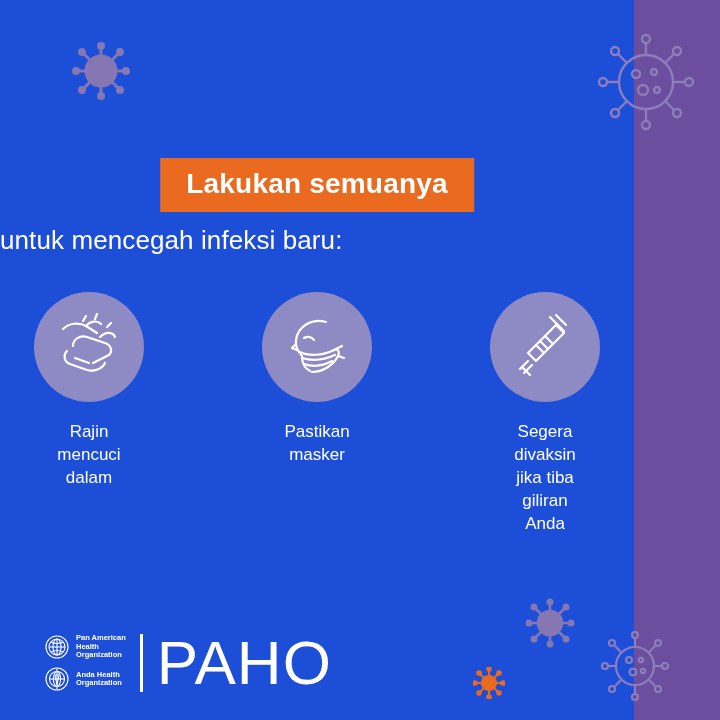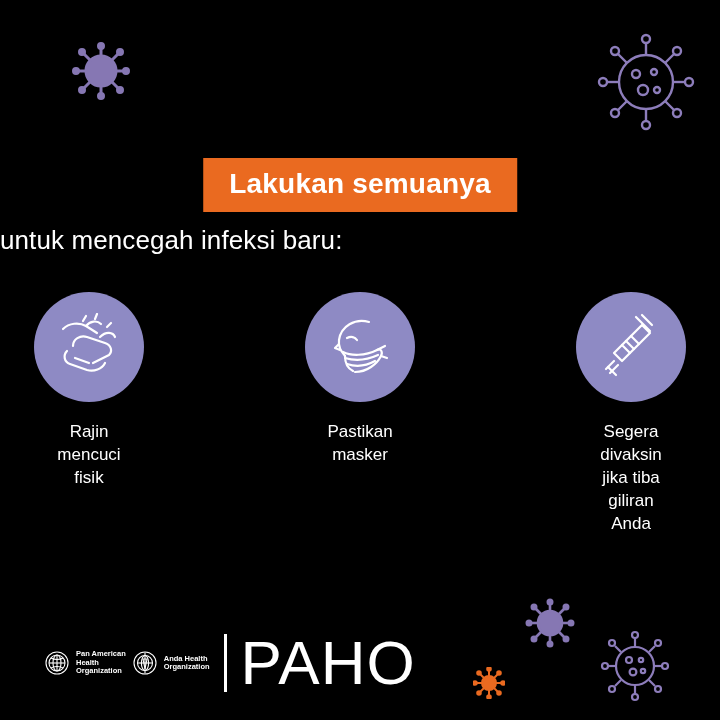--- a/index.html
+++ b/index.html
@@ -10,23 +10,23 @@
     width: 720px;
     height: 720px;
     background: #6b4e9e;
     font-family: "Liberation Sans", sans-serif;
     overflow: hidden;
     position: relative;
   }
   .poster {
     position: absolute;
     inset: 0;
-    width: 720px;
+    width: 634px;
     height: 720px;
-    background: #000000;
+    background: #1d4ed8;
   }
   
   .virus {
     position: absolute;
     pointer-events: none;
   }
   .v-tl { left: 72px; top: 42px; }
   .v-tr { left: 596px; top: 30px; }
   .v-bm { left: 525px; top: 598px; }
   .v-br { left: 600px; top: 630px; }
@@ -94,25 +94,24 @@
   
   .footer {
     position: absolute;
     left: 44px;
     bottom: 26px;
     display: flex;
     align-items: center;
   }
   .emblems {
     display: flex;
-    flex-direction: row;
+    flex-direction: column;
     justify-content: center;
     gap: 6px;
     margin-right: 12px;
-    align-items: center;
   }
   .emblem {
     display: flex;
     align-items: center;
     gap: 6px;
   }
   .emblem-text {
     color: #ffffff;
     font-size: 7.5px;
     line-height: 8.5px;
@@ -273,21 +272,21 @@
             <path d="M14 38 C10 42, 11 49, 17 51 L34 57 C41 59, 49 56, 52 50"></path>
             <path d="M22 45 L36 50"></path>
             <path d="M30 8 L33 3"></path>
             <path d="M42 6 L44 1"></path>
             <path d="M54 14 L58 10"></path>
           </g>
         </svg>
       </div>
       <div class="caption">Rajin
 mencuci
-fisik</div>
+dalam</div>
     </div>
 
     <div class="item">
       <div class="circle">
         <svg width="70" height="70" viewBox="0 0 70 70">
           <g fill="none" stroke="#ffffff" stroke-width="2.2" stroke-linecap="round" stroke-linejoin="round">
             <path d="M44 10 C30 6, 16 14, 14 28 C13 36, 17 40, 20 44"></path>
             <path d="M20 44 C20 50, 22 56, 28 59"></path>
             <path d="M22 26 C26 24, 30 25, 32 28"></path>
             <path d="M14 32 L10 36 L15 38"></path>

